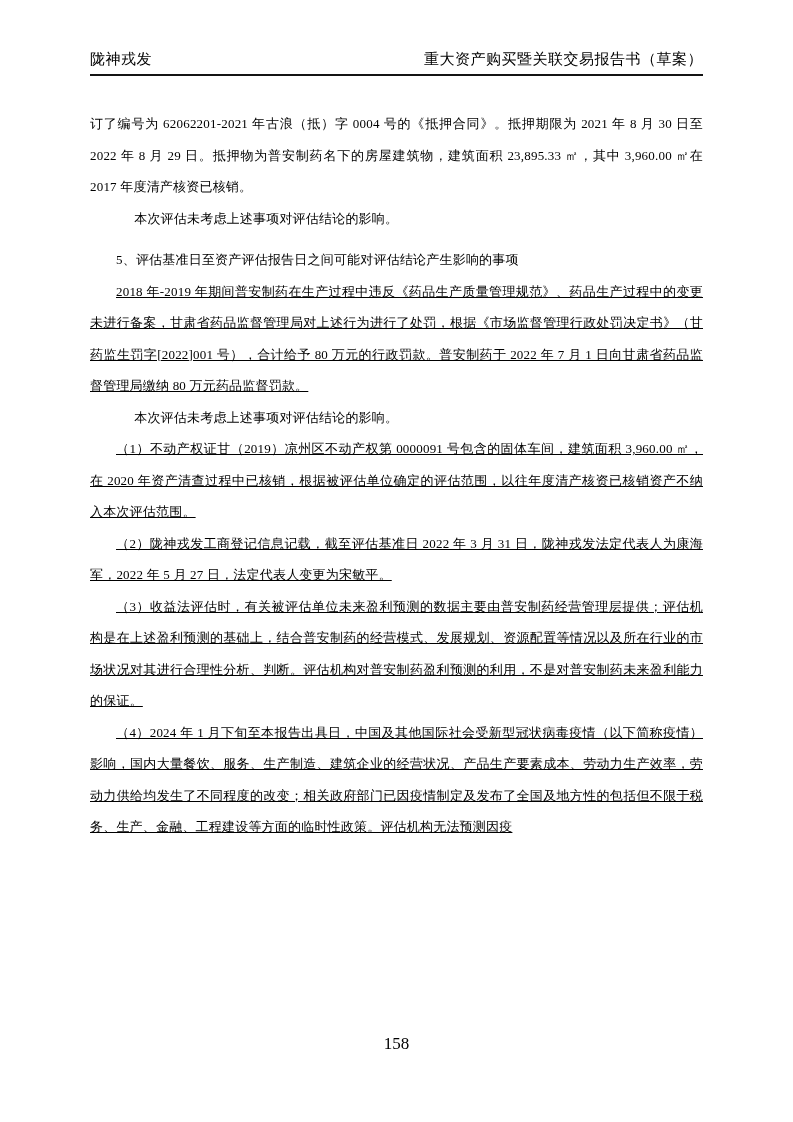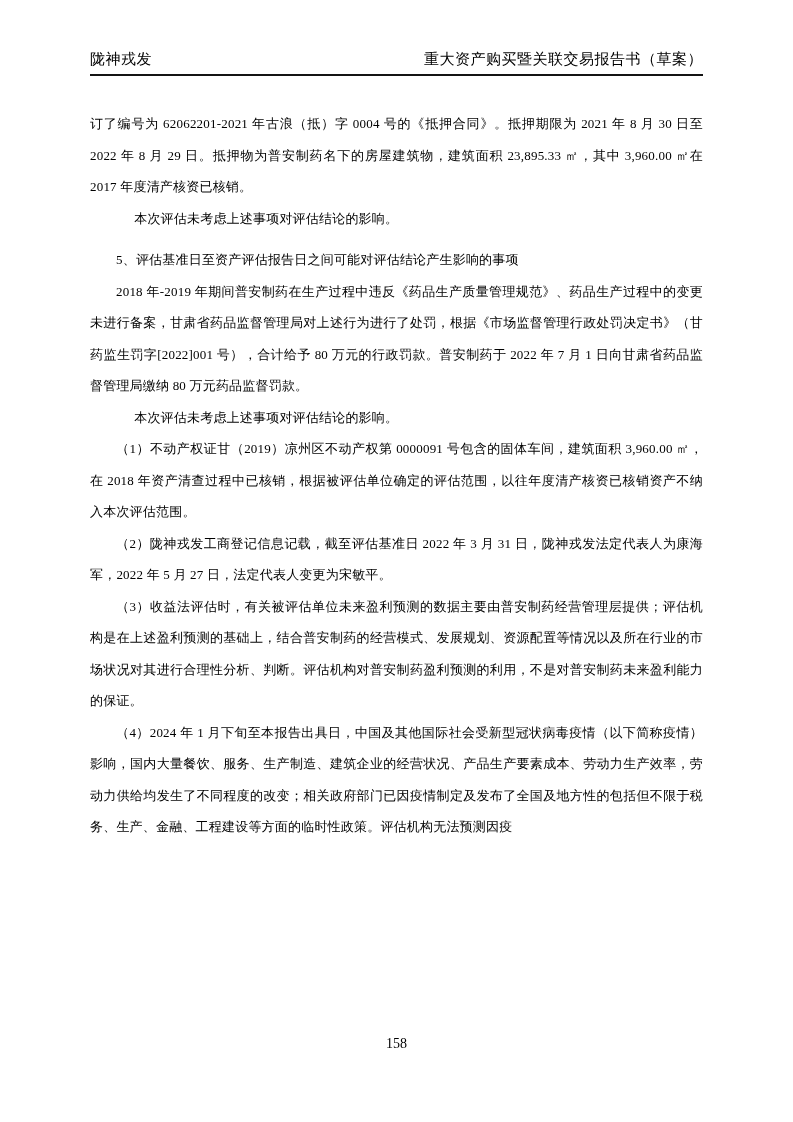--- a/index.html
+++ b/index.html
@@ -40,50 +40,50 @@
     right: 90px;
     font-size: 13px;
     line-height: 31.5px;
     text-align: justify;
     text-justify: inter-ideograph;
     letter-spacing: 0.2px;
   }
   .doc-body p { }
   .doc-body p.p-first { margin-top: 0; }
   .p-cont   { text-indent: 0; }
-  .p-indent { text-indent: 2em; }
+  .p-indent { text-indent: 2em; text-decoration: underline; }
   .p-indent-lg { text-indent: 3.4em; }
   .p-heading { text-indent: 2em; margin-top: 10px; }
   .doc-footer {
     position: absolute;
     top: 1034px;
     left: 0;
     right: 0;
     text-align: center;
-    font-size: 14px;
+    font-size: 17px;
     line-height: 20px;
   }
 </style>
 </head>
 <body>
 
 <div class="page">
 
   <header class="doc-header">
     <span class="hdr-left">陇神戎发</span>
     <span class="hdr-right">重大资产购买暨关联交易报告书（草案）</span>
   </header>
 
   <main class="doc-body">
     <p class="p-cont p-first">订了编号为 62062201-2021 年古浪（抵）字 0004 号的《抵押合同》。抵押期限为 2021 年 8 月 30 日至 2022 年 8 月 29 日。抵押物为普安制药名下的房屋建筑物，建筑面积 23,895.33 ㎡，其中 3,960.00 ㎡在 2017 年度清产核资已核销。</p>
     <p class="p-indent-lg">本次评估未考虑上述事项对评估结论的影响。</p>
     <p class="p-heading">5、评估基准日至资产评估报告日之间可能对评估结论产生影响的事项</p>
     <p class="p-indent">2018 年-2019 年期间普安制药在生产过程中违反《药品生产质量管理规范》、药品生产过程中的变更未进行备案，甘肃省药品监督管理局对上述行为进行了处罚，根据《市场监督管理行政处罚决定书》（甘药监生罚字[2022]001 号），合计给予 80 万元的行政罚款。普安制药于 2022 年 7 月 1 日向甘肃省药品监督管理局缴纳 80 万元药品监督罚款。</p>
     <p class="p-indent-lg">本次评估未考虑上述事项对评估结论的影响。</p>
-    <p class="p-indent">（1）不动产权证甘（2019）凉州区不动产权第 0000091 号包含的固体车间，建筑面积 3,960.00 ㎡，在 2018 年资产清查过程中已核销，根据被评估单位确定的评估范围，以往年度清产核资已核销资产不纳入本次评估范围。</p>
+    <p class="p-indent">（1）不动产权证甘（2019）凉州区不动产权第 0000091 号包含的固体车间，建筑面积 3,960.00 ㎡，在 2020 年资产清查过程中已核销，根据被评估单位确定的评估范围，以往年度清产核资已核销资产不纳入本次评估范围。</p>
     <p class="p-indent">（2）陇神戎发工商登记信息记载，截至评估基准日 2022 年 3 月 31 日，陇神戎发法定代表人为康海军，2022 年 5 月 27 日，法定代表人变更为宋敏平。</p>
     <p class="p-indent">（3）收益法评估时，有关被评估单位未来盈利预测的数据主要由普安制药经营管理层提供；评估机构是在上述盈利预测的基础上，结合普安制药的经营模式、发展规划、资源配置等情况以及所在行业的市场状况对其进行合理性分析、判断。评估机构对普安制药盈利预测的利用，不是对普安制药未来盈利能力的保证。</p>
     <p class="p-indent">（4）2024 年 1 月下旬至本报告出具日，中国及其他国际社会受新型冠状病毒疫情（以下简称疫情）影响，国内大量餐饮、服务、生产制造、建筑企业的经营状况、产品生产要素成本、劳动力生产效率，劳动力供给均发生了不同程度的改变；相关政府部门已因疫情制定及发布了全国及地方性的包括但不限于税务、生产、金融、工程建设等方面的临时性政策。评估机构无法预测因疫</p>
   </main>
 
   <footer class="doc-footer">
     <span>158</span>
   </footer>
 
 </div>

